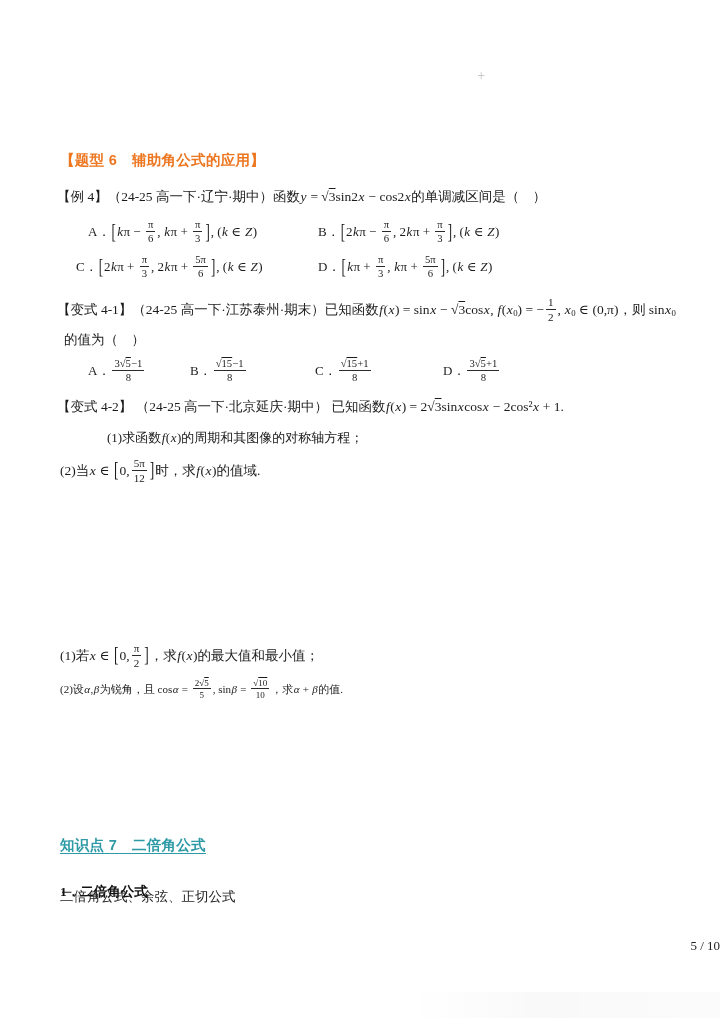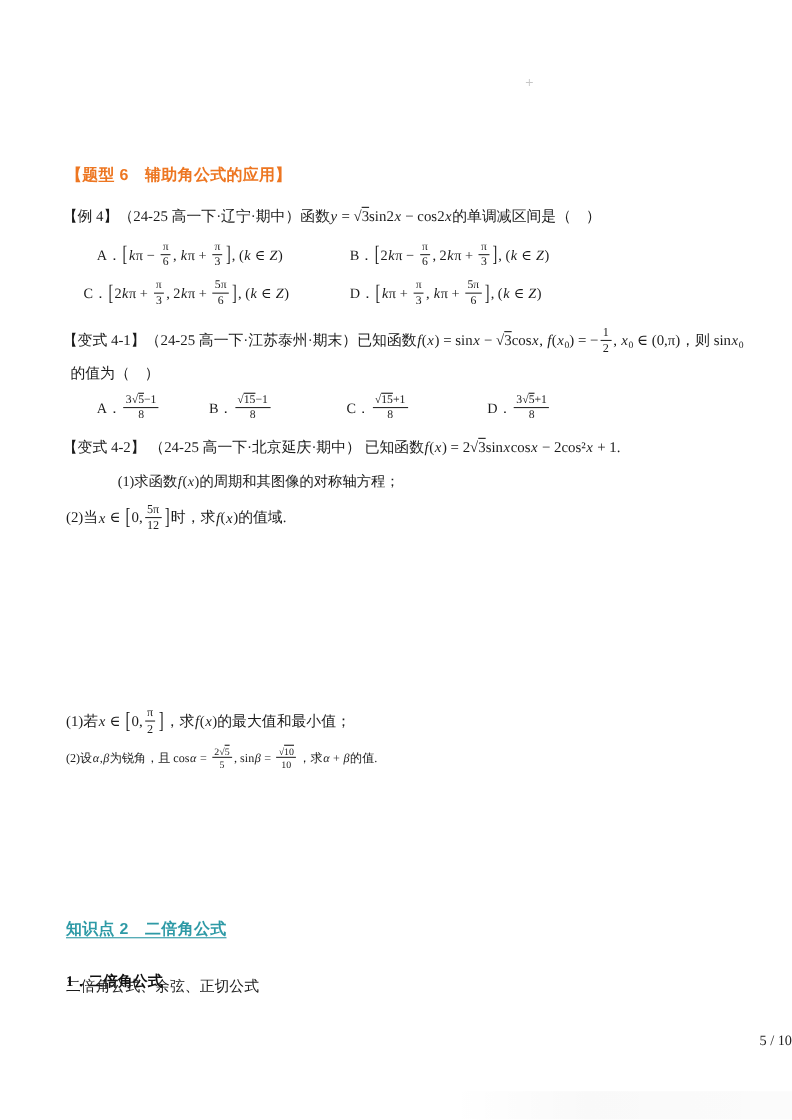--- a/index.html
+++ b/index.html
@@ -113,20 +113,20 @@
         <span class="b">2</span>
       </span><span class="br">]</span>，求<i>f</i>(<i>x</i>)的最大值和最小值；</div>
   <div class="line" style="left:60px;top:679px;font-size:11px;">(2)设<i>α</i>,<i>β</i>为锐角，且 cos<i>α</i> = <span class="fr">
         <span class="t">2√<span class="ol">5</span></span>
         <span class="b">5</span>
       </span>, sin<i>β</i> = <span class="fr">
         <span class="t">√<span class="ol">10</span></span>
         <span class="b">10</span>
       </span>，求<i>α</i> + <i>β</i>的值.</div>
 
-  <div class="line h-teal" style="left:60px;top:836px;">知识点 2　二倍角公式</div>
+  <div class="line h-teal" style="left:60px;top:836px;">知识点 7　二倍角公式</div>
   <div class="line sub-bold" style="left:60px;top:864px;margin-top:20px;">1．二倍角公式</div>
   <div class="line body-text" style="left:60px;top:889px;">二倍角公式、余弦、正切公式</div>
 
   <div class="footer">5 / 10</div>
 
   <div class="edge-shadow"></div>
 </div>
 
 </body></html>

